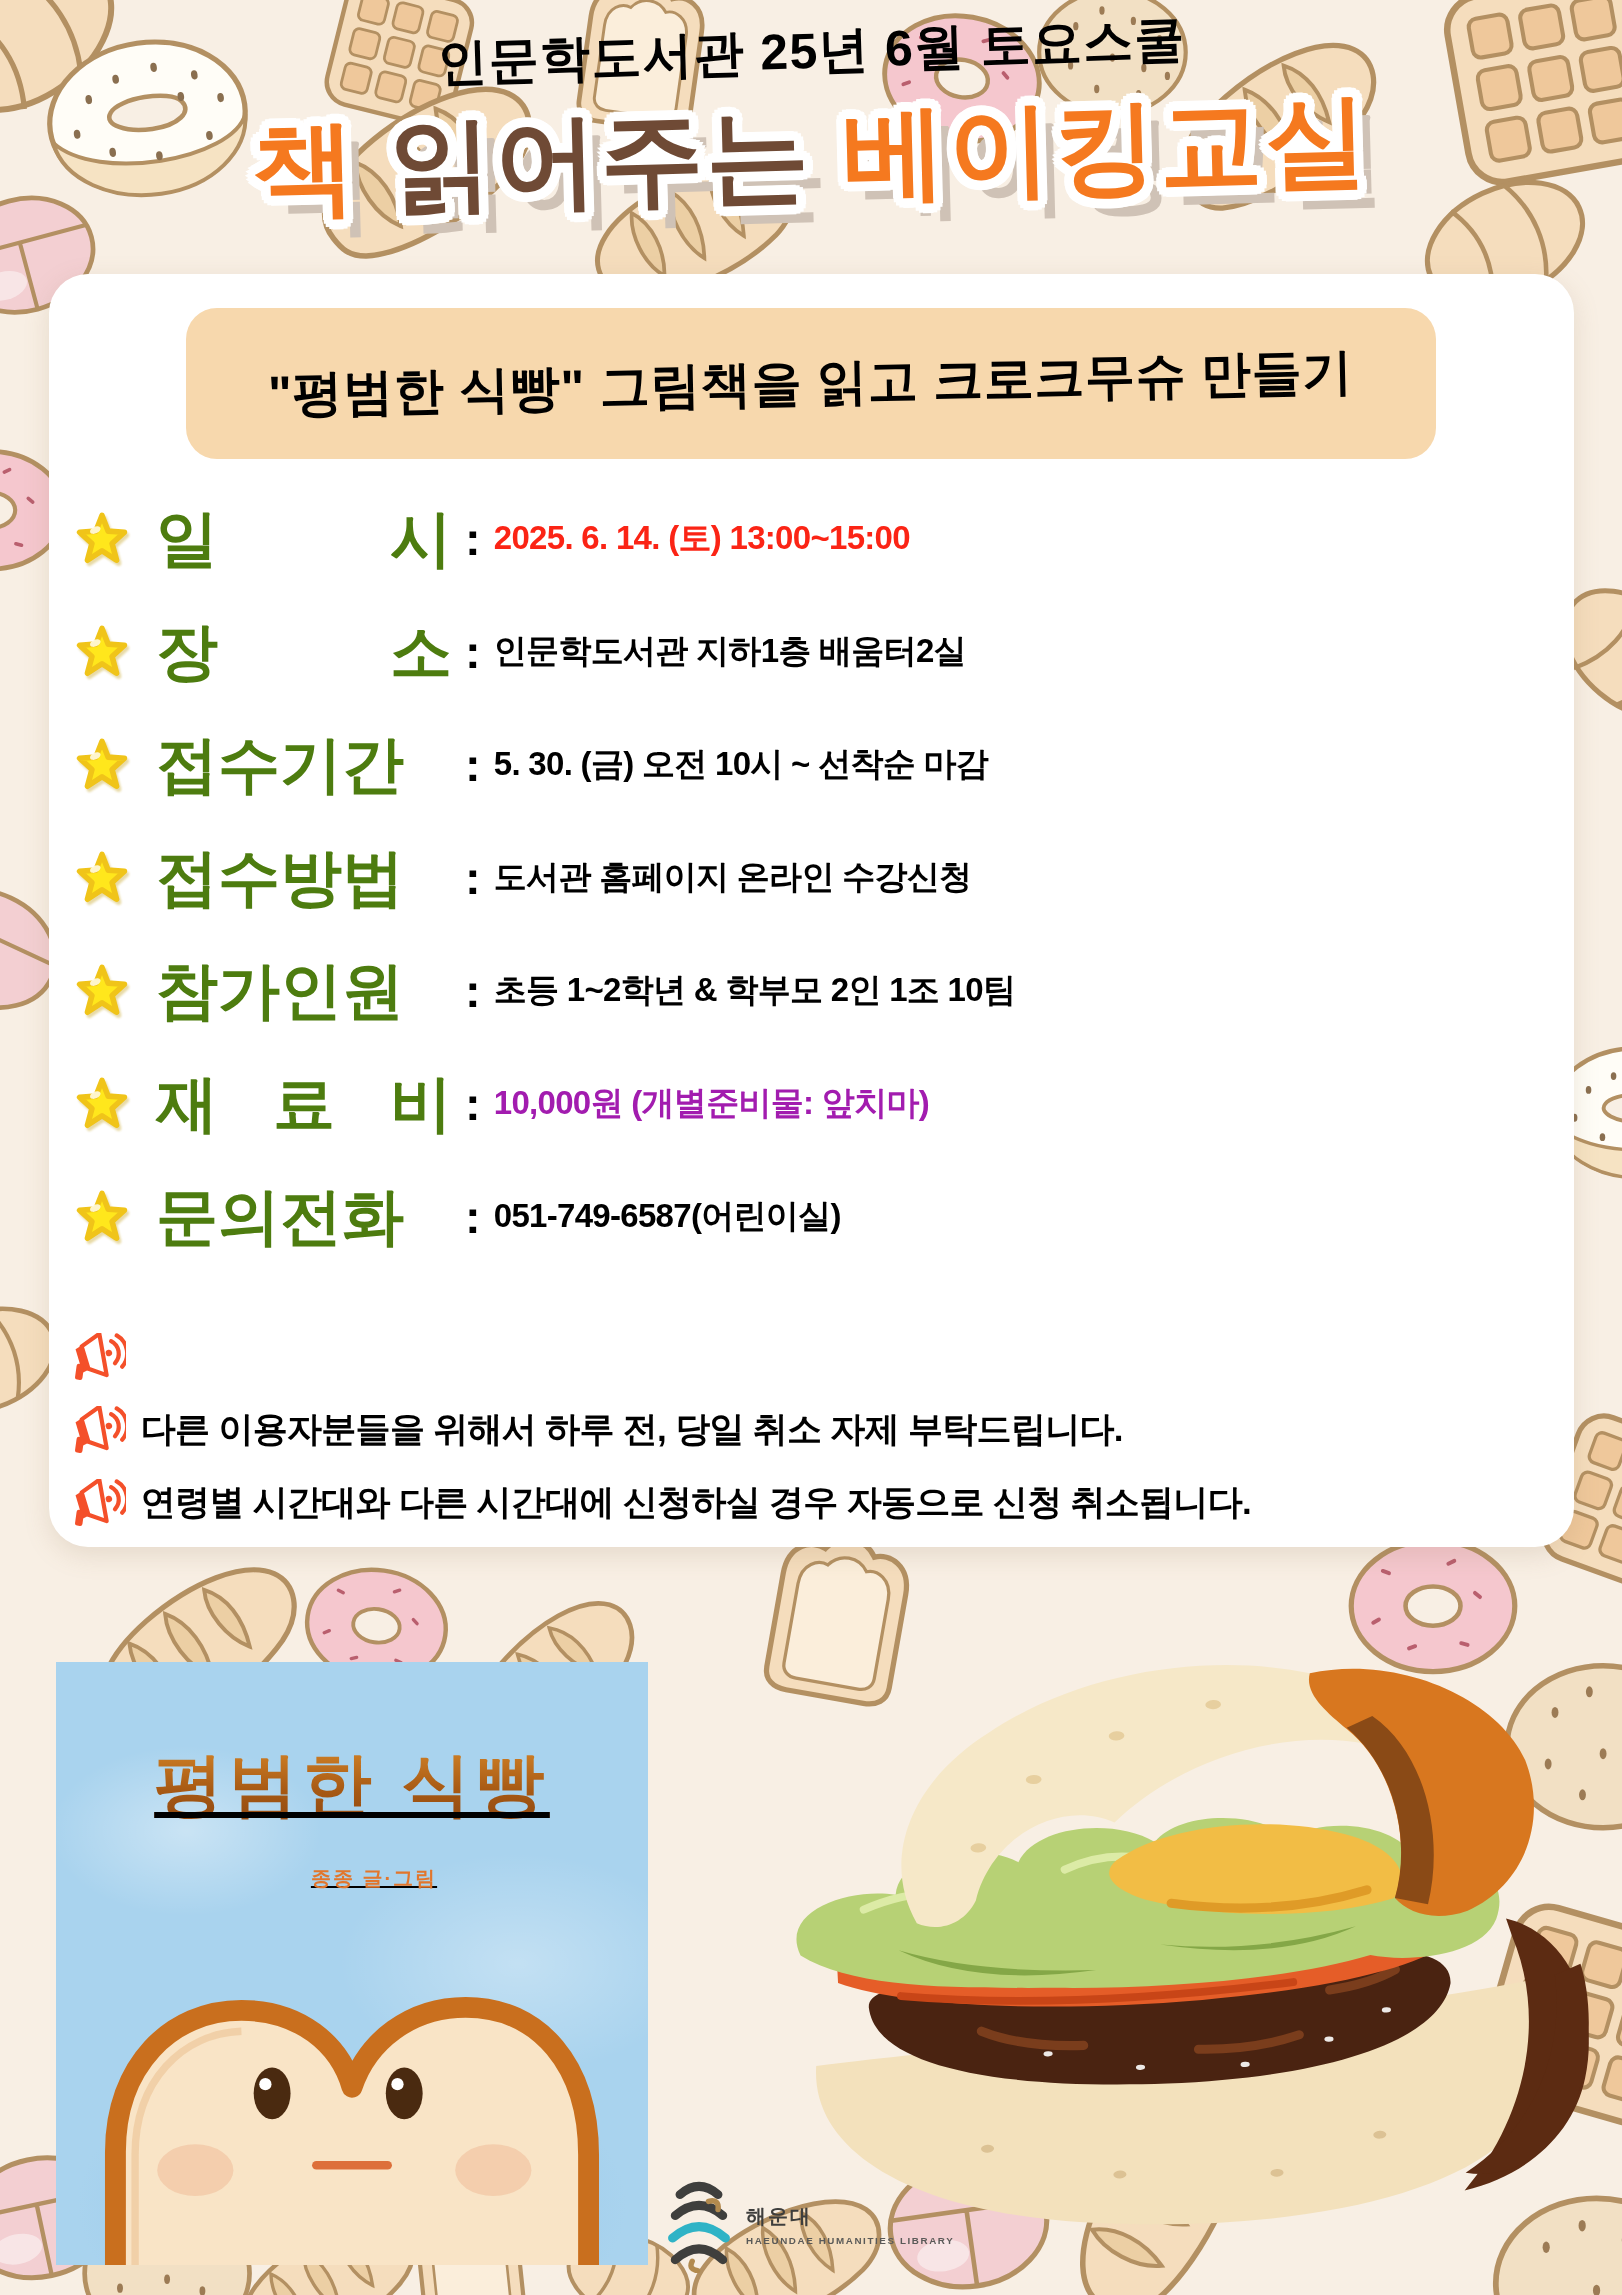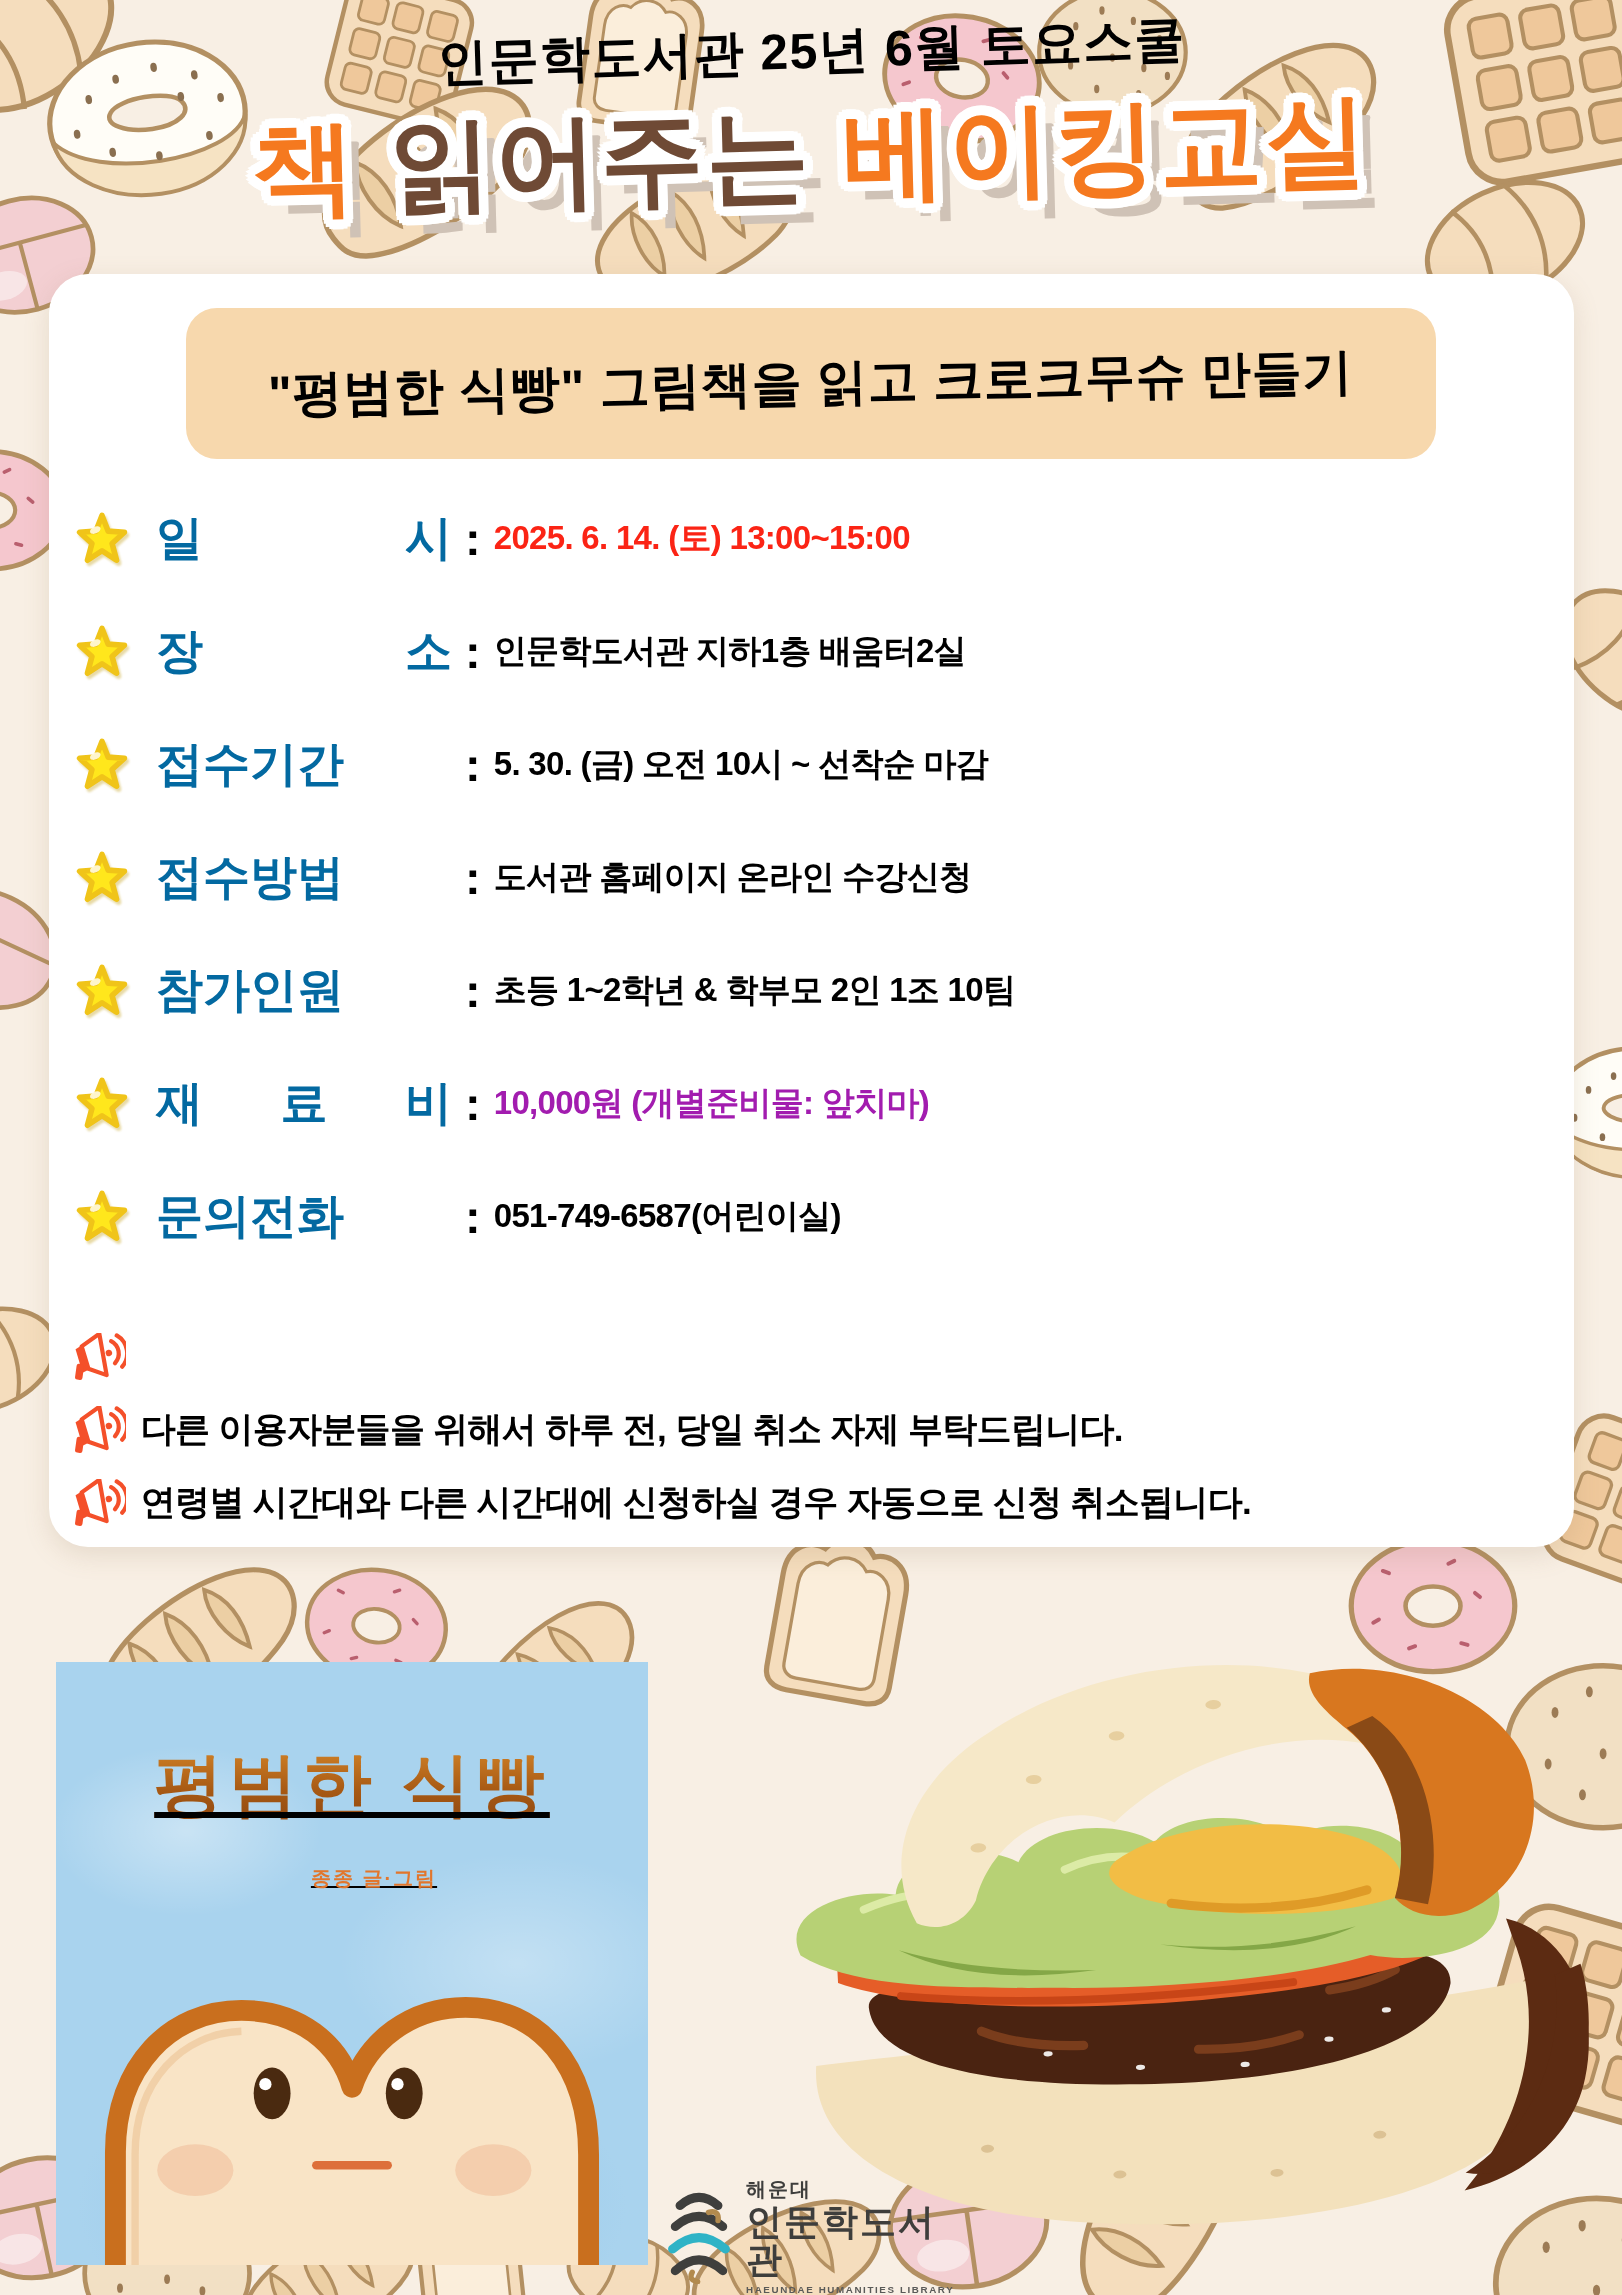--- a/index.html
+++ b/index.html
@@ -42,21 +42,21 @@
   .banner span{
     font-size:50px;font-weight:900;color:#000;transform:rotate(-1.2deg);
     letter-spacing:0.7px;white-space:nowrap;
   }
 
   .details{position:absolute;left:25px;top:208px;width:1479px;}
   .detail-row{display:flex;align-items:center;height:113px;}
   .star-icon{width:56px;height:56px;flex:0 0 56px;margin-right:26px;
     filter:drop-shadow(2px 3.3px 1.3px rgba(190,150,0,.35));}
   .detail-label{
-    display:inline-block;width:296px;font-size:47px;font-weight:800;color:#0369a1;
+    display:inline-block;width:296px;font-size:62px;font-weight:800;color:#4d7c0f;
     text-align:justify;text-align-last:justify;white-space:pre;
   }
   .detail-sep{font-size:47px;font-weight:800;color:#000;white-space:pre;}
   .detail-value{font-size:33px;font-weight:800;white-space:nowrap;letter-spacing:-0.7px;}
 
   .notices{position:absolute;left:14.4px;top:1046px;width:1498px;}
   .notice-row{display:flex;align-items:center;height:73px;}
   .mega-icon{width:63px;height:47px;flex:0 0 63px;margin-right:14.4px;}
   .notice-text{font-size:35px;font-weight:900;color:#000;white-space:nowrap;letter-spacing:-0.7px;}
 
@@ -386,19 +386,18 @@
     <svg class="logo-mark" viewBox="0 0 100 140">
       <path d="M22,26 Q50,2 78,26" stroke="#3f3f3d" stroke-width="13" fill="none" stroke-linecap="round"></path>
       <path d="M15,57 Q50,27 85,57" stroke="#3f3f3d" stroke-width="13" fill="none" stroke-linecap="round"></path>
       <path d="M64,36 q16,-4 14,12" stroke="#b28a4e" stroke-width="8" fill="none" stroke-linecap="round"></path>
       <path d="M11,90 Q50,56 89,90" stroke="#2fb3c6" stroke-width="13" fill="none" stroke-linecap="round"></path>
       <path d="M15,122 Q50,90 85,122" stroke="#3f3f3d" stroke-width="13" fill="none" stroke-linecap="round"></path>
       <path d="M40,124 q-6,12 8,14" stroke="#b28a4e" stroke-width="8" fill="none" stroke-linecap="round"></path>
     </svg>
     <div>
       <div class="logo-region">해운대</div>
-      <div class="logo-name">인문학도서관</div>
       <div class="logo-sub">HAEUNDAE HUMANITIES LIBRARY</div>
     </div>
   </div>
 
 </div>
 
 
 </body></html>

